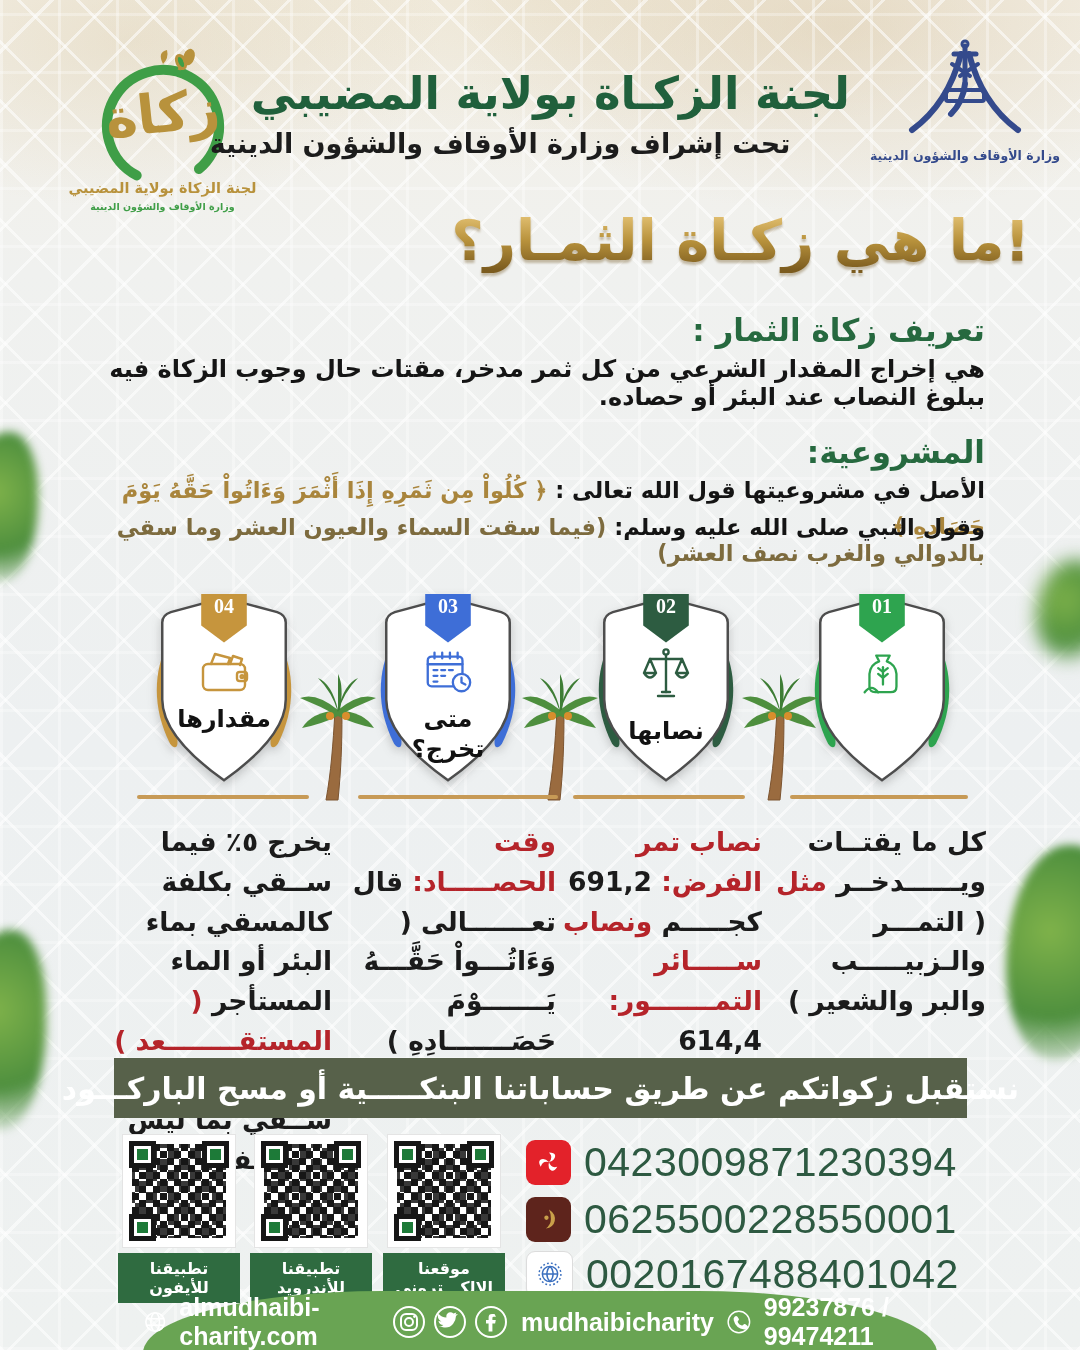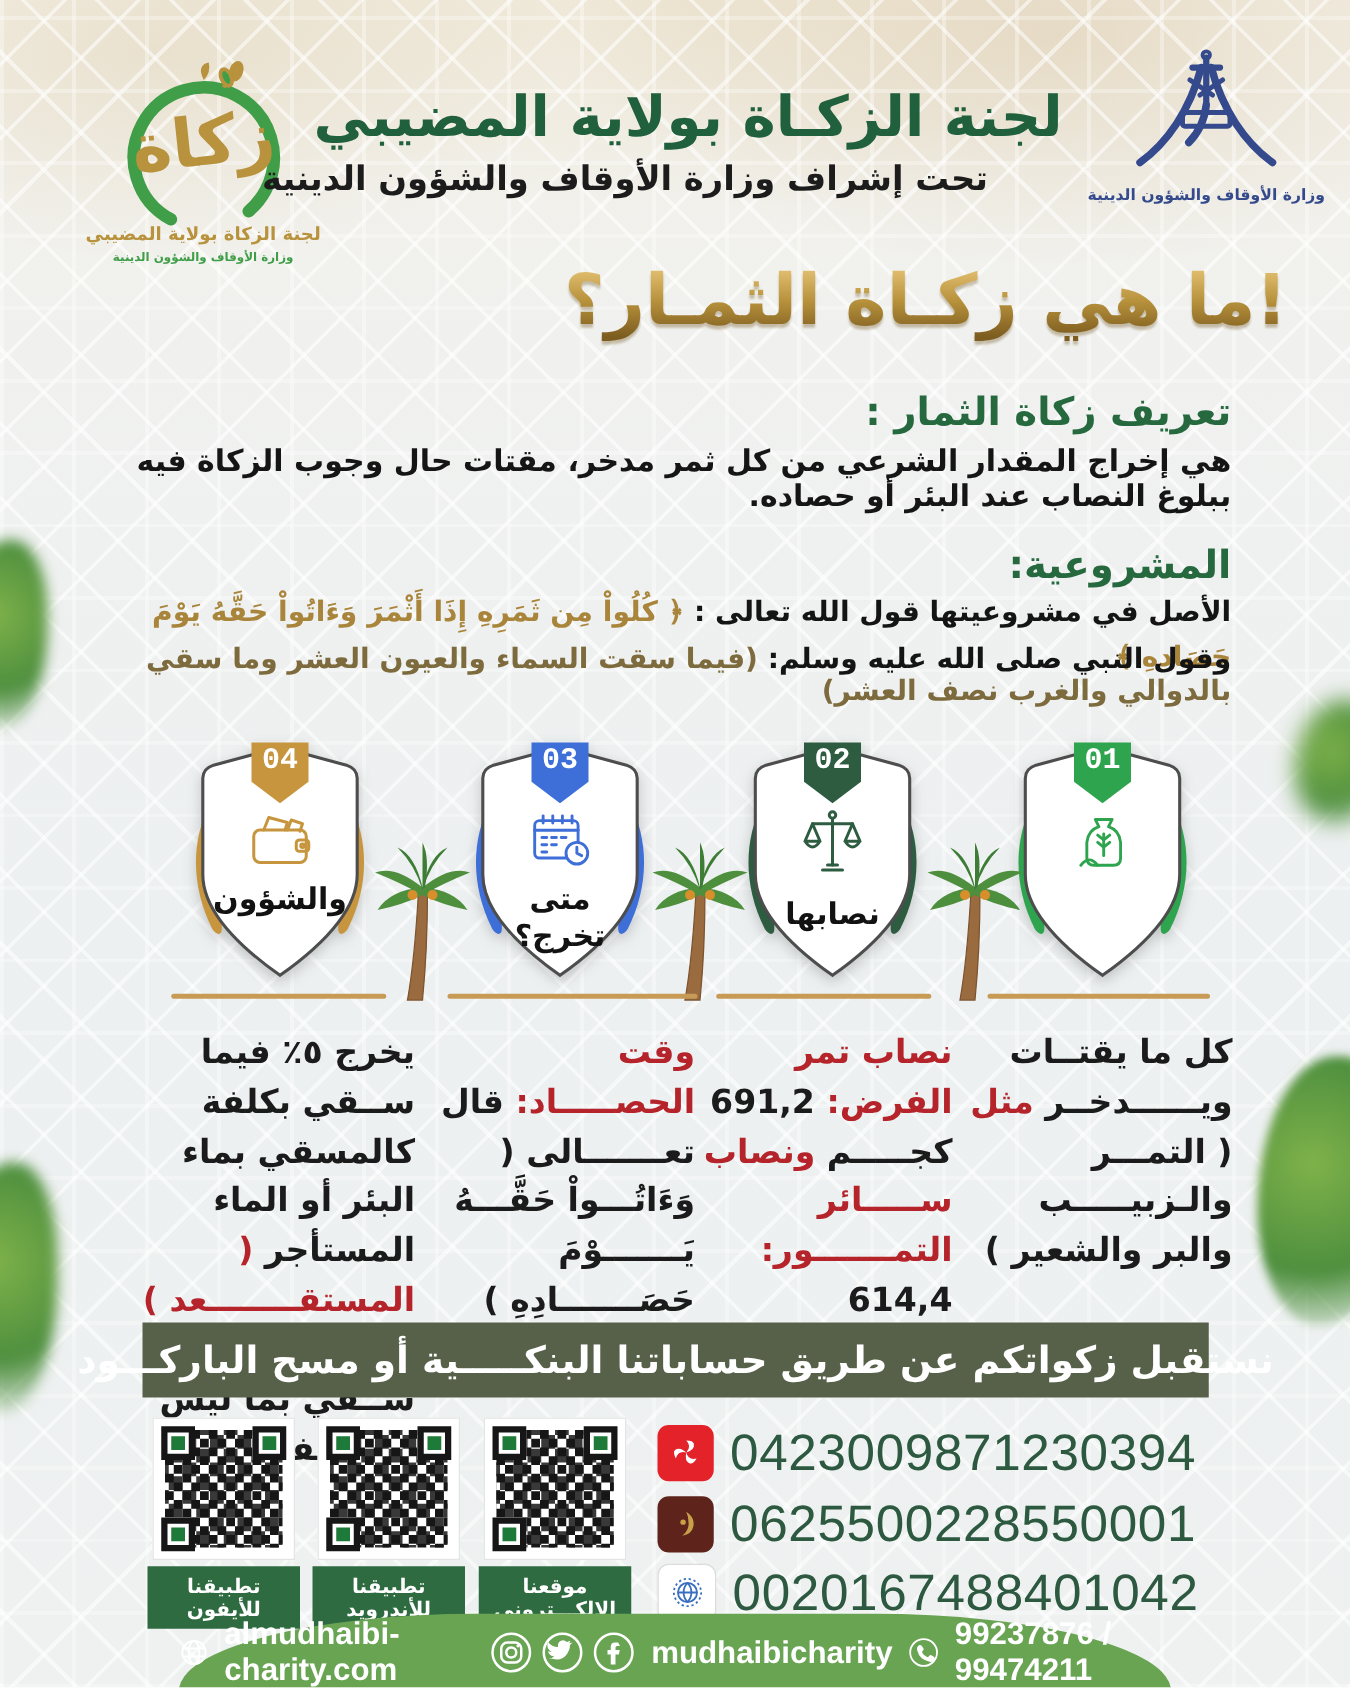--- a/index.html
+++ b/index.html
@@ -49,21 +49,21 @@
   .hadith-line{position:absolute;right:95px;left:50px;top:514px;direction:rtl;text-align:right;
     font-size:22.5px;font-weight:bold;color:#141414;}
   .hadith-gold{color:#7d6b3e;}
   
   .badge{position:absolute;top:588px;width:152px;height:205px;filter:drop-shadow(0 4px 5px rgba(60,60,60,.25));}
   .badge svg.shield-svg{position:absolute;inset:0;width:100%;height:100%;}
   .shell{fill:#ffffff;stroke:#4d4d4d;stroke-width:2.6;}
   .b1 .wing,.b1 .pent{fill:#2ea44f;} .b2 .wing,.b2 .pent{fill:#2d5c41;}
   .b3 .wing,.b3 .pent{fill:#3e6ed7;} .b4 .wing,.b4 .pent{fill:#c6953d;}
   .badge-num{position:absolute;top:7px;left:0;right:0;text-align:center;color:#fff;
-    font-family:Liberation Mono, monospace;font-weight:bold;font-size:24px;}
+    font-family:Liberation Serif, serif;font-weight:bold;font-size:20px;}
   .badge-icon{position:absolute;top:56px;left:0;right:0;display:flex;justify-content:center;}
   .b1 .badge-icon{color:#2ea44f;} .b2 .badge-icon{color:#2d5c41;}
   .b3 .badge-icon{color:#3e6ed7;} .b4 .badge-icon{color:#c6953d;}
   .badge-label{position:absolute;top:116px;left:12px;right:12px;text-align:center;direction:rtl;
     font-size:24px;font-weight:bold;color:#121212;line-height:1.25;}
   .b2 .badge-label{top:128px;text-align:center;}
   .palm{position:absolute;width:84px;height:150px;}
   .gold-line{position:absolute;top:795px;height:4px;background:#c79a56;border-radius:2px;}
   
   .col{position:absolute;top:822px;direction:rtl;text-align:right;font-size:26.5px;
@@ -225,21 +225,21 @@
     <div class="badge-num">04</div>
     <div class="badge-icon">
       <svg width="56" height="52" viewBox="0 0 56 52" fill="none" stroke="currentColor" stroke-width="2.4" stroke-linecap="round" stroke-linejoin="round">
         <path d="M15,20 l4,-10 15,4 -2,6"></path>
         <path d="M34,20 l3,-8 9,3 -2,6"></path>
         <rect x="7" y="20" width="42" height="26" rx="5"></rect>
         <rect x="41" y="28" width="10" height="9" rx="2.5"></rect>
         <circle cx="46" cy="32.5" r="1.4"></circle>
       </svg>
     </div>
-    <div class="badge-label">والشؤون</div>
+    <div class="badge-label">مقدارها</div>
   </div>
 
   <svg class="palm" style="left:296px;top:652px;" viewBox="0 0 84 150">
     <path d="M39,58 C37,94 35,120 30,148 L42,148 C45,118 46,94 46,60 Z" fill="#9a6b3f" stroke="#7c5430" stroke-width="1"></path>
     <g fill="#4e8f3e">
         <path d="M42,58 Q20,40 4,46 Q24,54 42,64 Z"></path>
         <path d="M42,58 Q16,60 6,76 Q26,72 42,64 Z"></path>
         <path d="M42,58 Q64,40 80,46 Q60,54 42,64 Z"></path>
         <path d="M42,58 Q68,60 78,76 Q58,72 42,64 Z"></path>
       </g>

